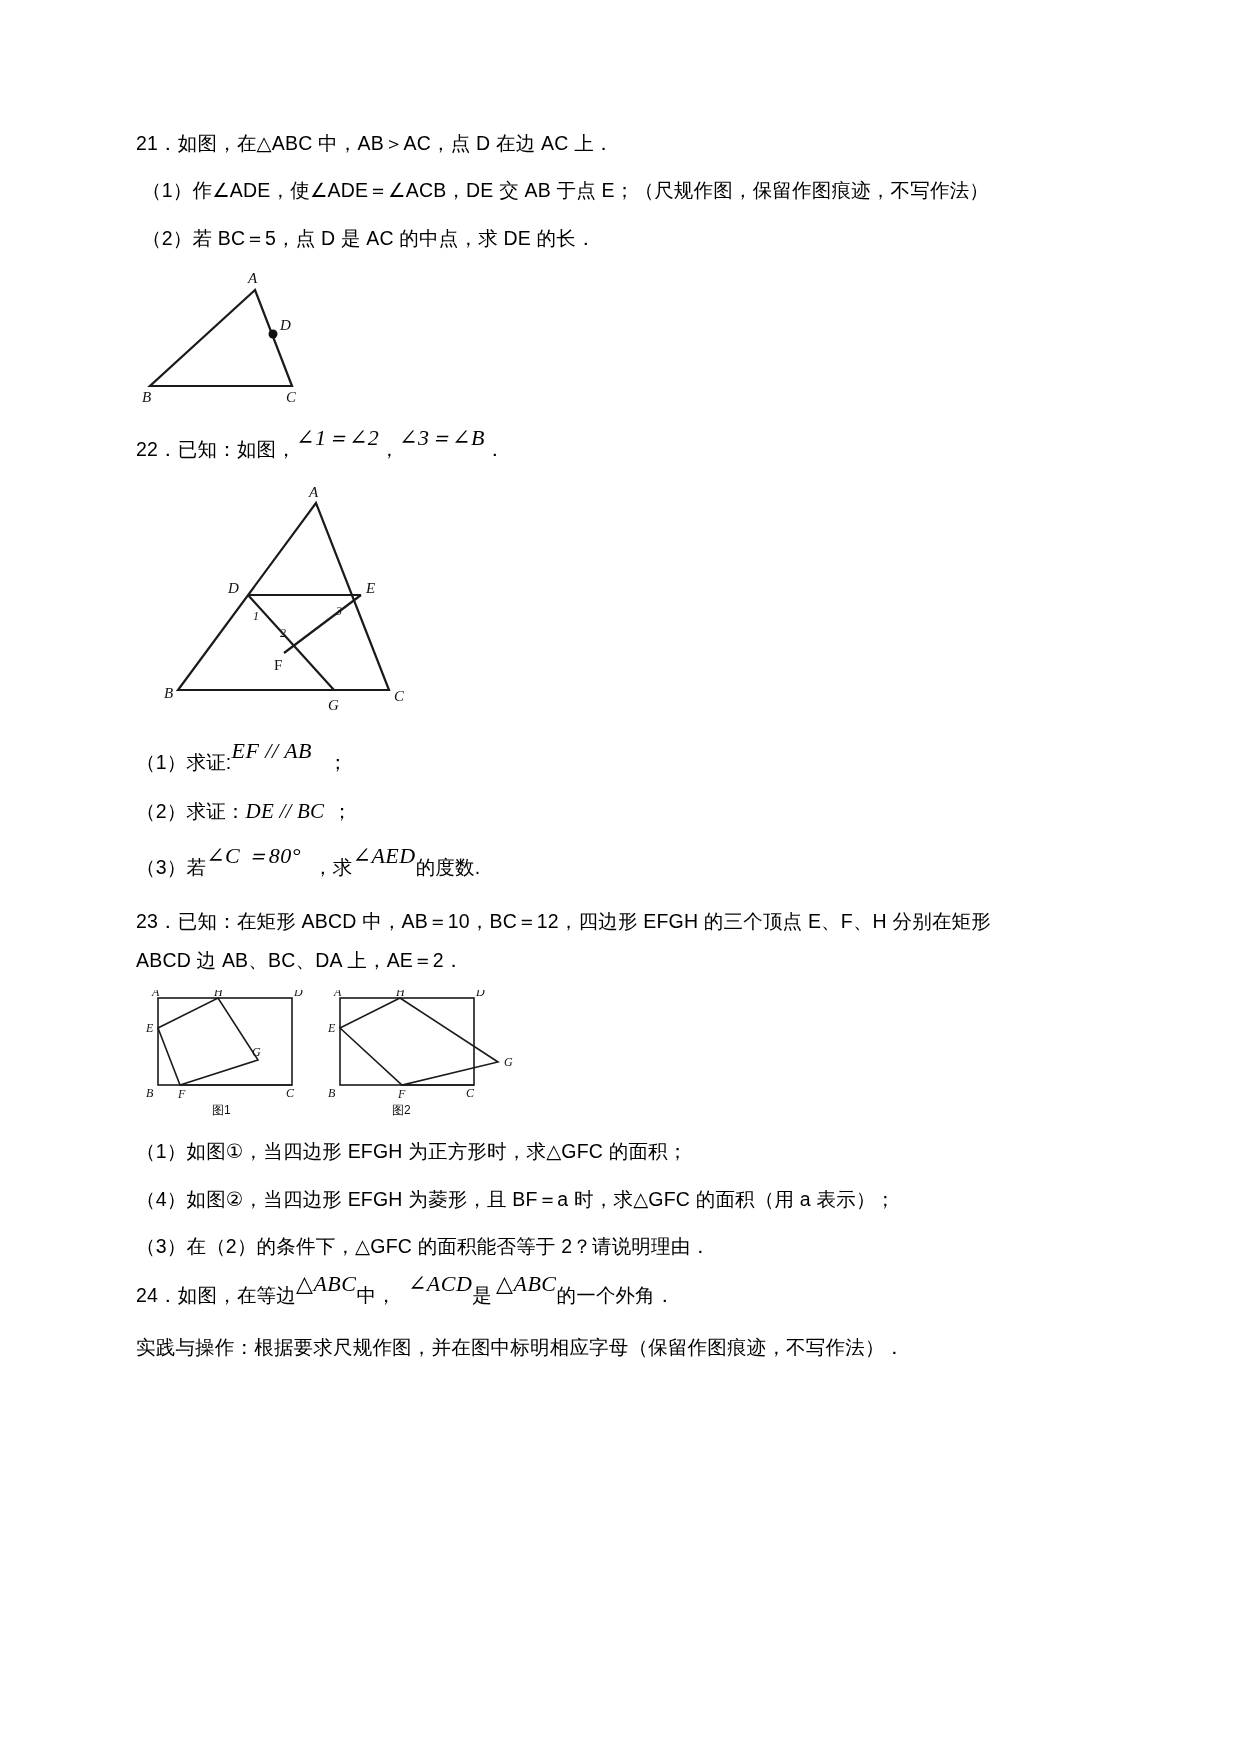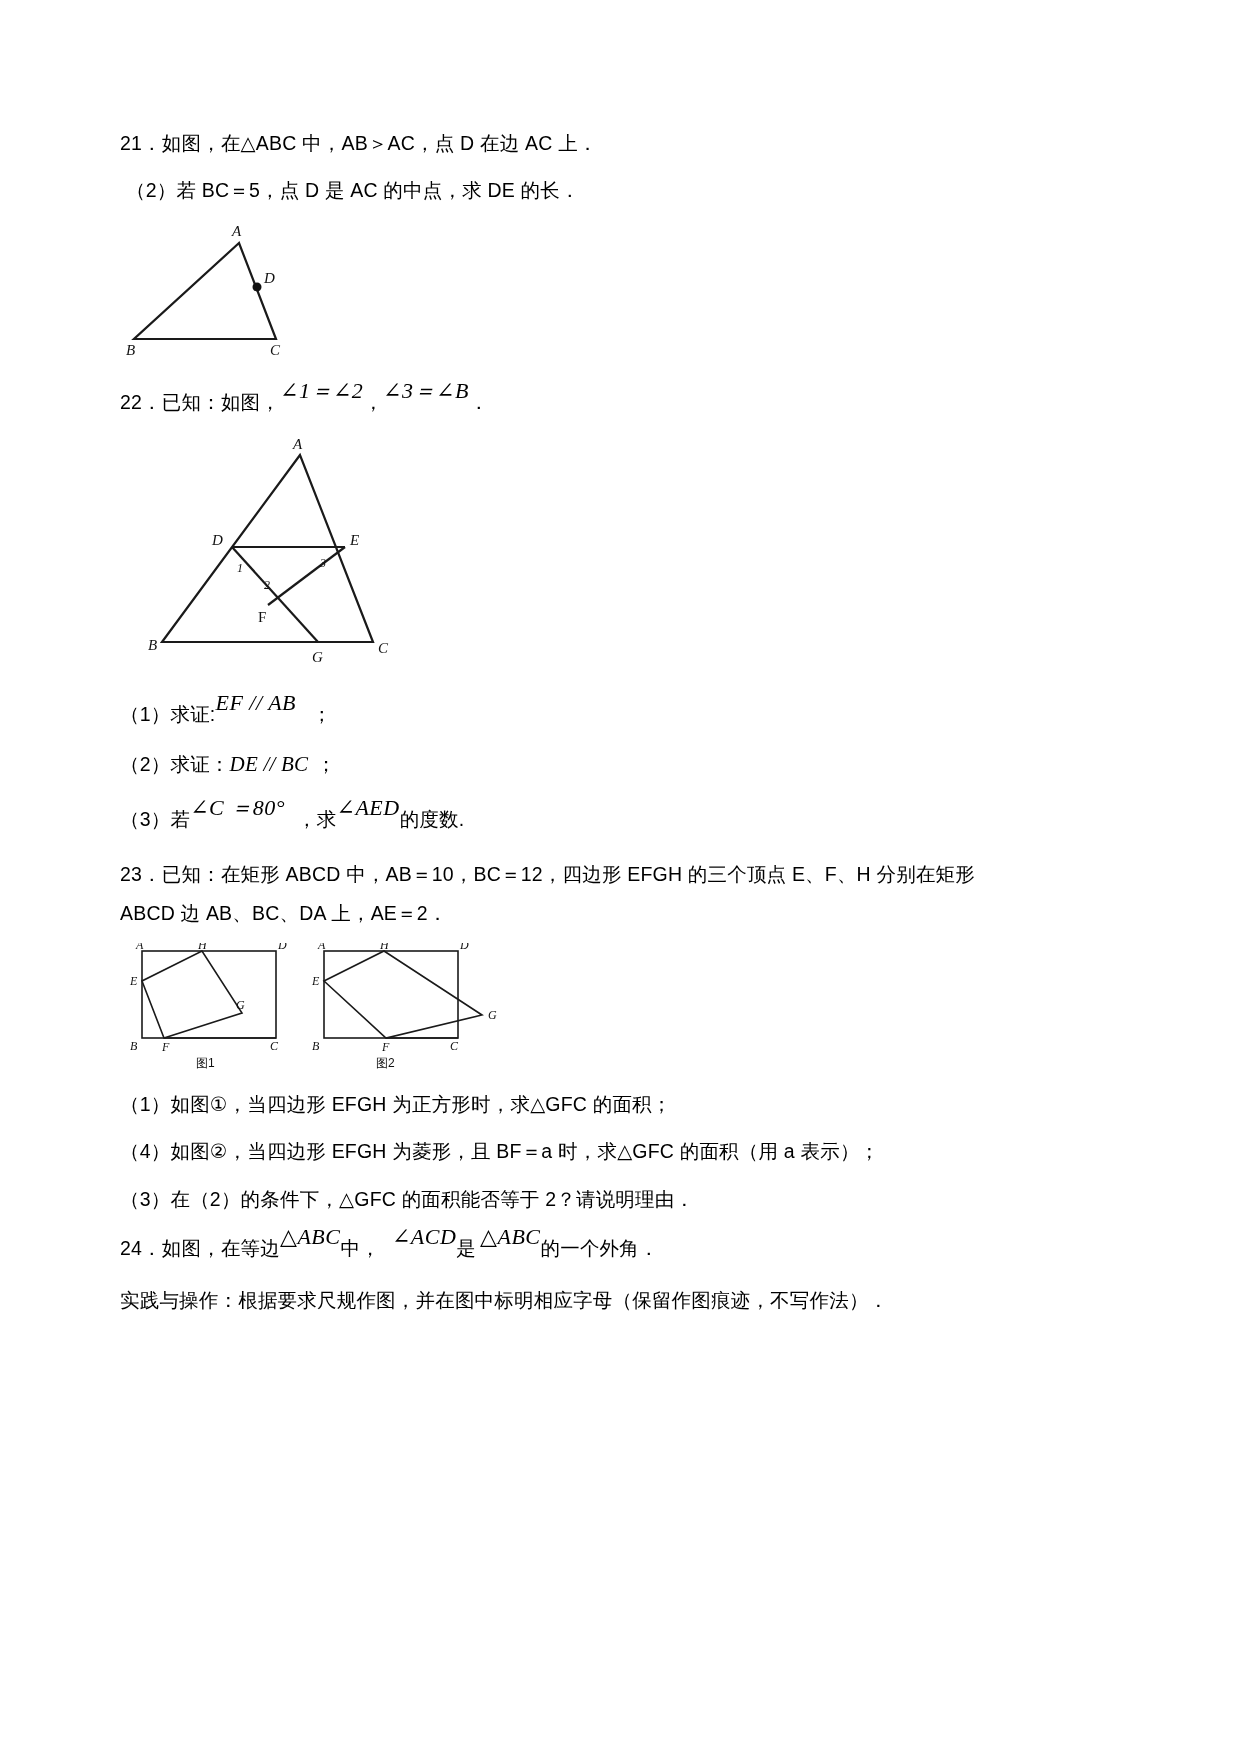--- a/index.html
+++ b/index.html
@@ -16,21 +16,21 @@
     overflow: hidden;
   }
   .page {
     position: relative;
     width: 1240px;
     height: 1754px;
     background: #ffffff;
   }
   .content {
     position: absolute;
-    left: 120px;
+    left: 136px;
     top: 130px;
     width: 900px;
   }
 
   
   .qline {
     font-size: 19.5px;
     line-height: 1.35;
     letter-spacing: 0.2px;
     margin: 0 0 21px 0;
@@ -81,20 +81,21 @@
   }
   .figbox { outline: none; }
 </style>
 </head>
 <body>
 
 <div class="page">
   <div class="content">
 
     <div class="qline">21．如图，在△ABC 中，AB＞AC，点 D 在边 AC 上．</div>
+    <div class="qline indent">（1）作∠ADE，使∠ADE＝∠ACB，DE 交 AB 于点 E；（尺规作图，保留作图痕迹，不写作法）</div>
     <div class="qline indent">（2）若 BC＝5，点 D 是 AC 的中点，求 DE 的长．</div>
 
     <div class="fig-wrap" style="margin-top:-4px; margin-left:4px;">
       <svg width="180" height="140" viewBox="0 0 180 140" class="figbox">
 
         <polygon class="stroke" points="115,22 10,118 152,118"></polygon>
 
         <circle cx="133" cy="66" r="4.5" fill="#111"></circle>
         <text class="lbl" x="108" y="15">A</text>
         <text class="lbl" x="140" y="62">D</text>

